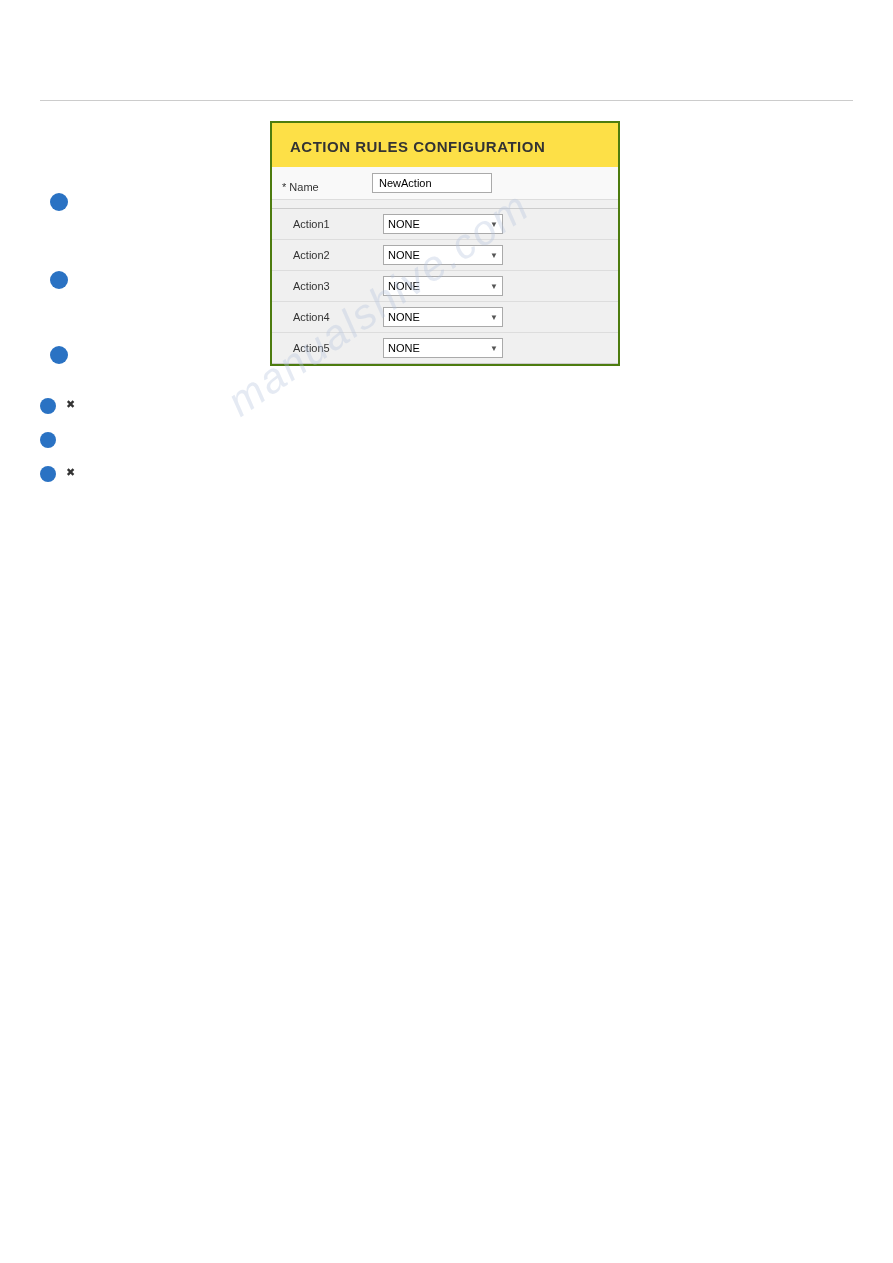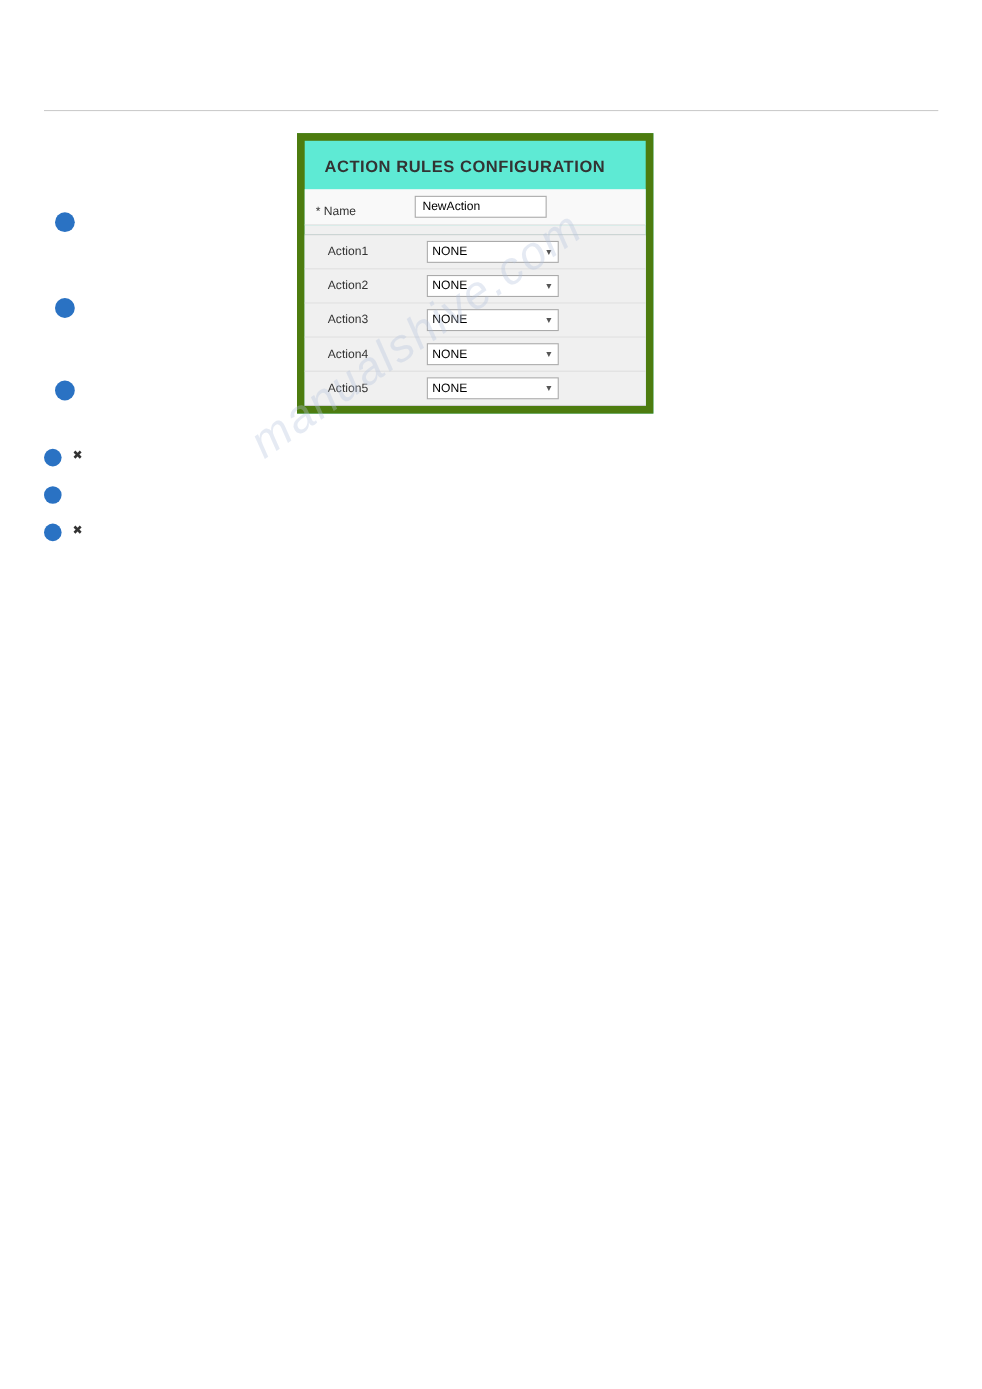--- a/index.html
+++ b/index.html
@@ -52,23 +52,23 @@
       justify-content: center;
       position: absolute;
       left: 10px;
     }
 
     .dot-1 { top: 72px; }
     .dot-2 { top: 150px; }
     .dot-3 { top: 225px; }
 
     .config-panel {
-      border: 7px solid #4d7c0f;
-      background: #5eead4;
-      width: 324px;
+      border: 2px solid #4d7c0f;
+      background: #fde047;
+      width: 350px;
       flex-shrink: 0;
     }
 
     .panel-title {
       font-size: 15px;
       font-weight: bold;
       padding: 15px 18px 12px 18px;
       color: #333;
       letter-spacing: 0.5px;
     }

